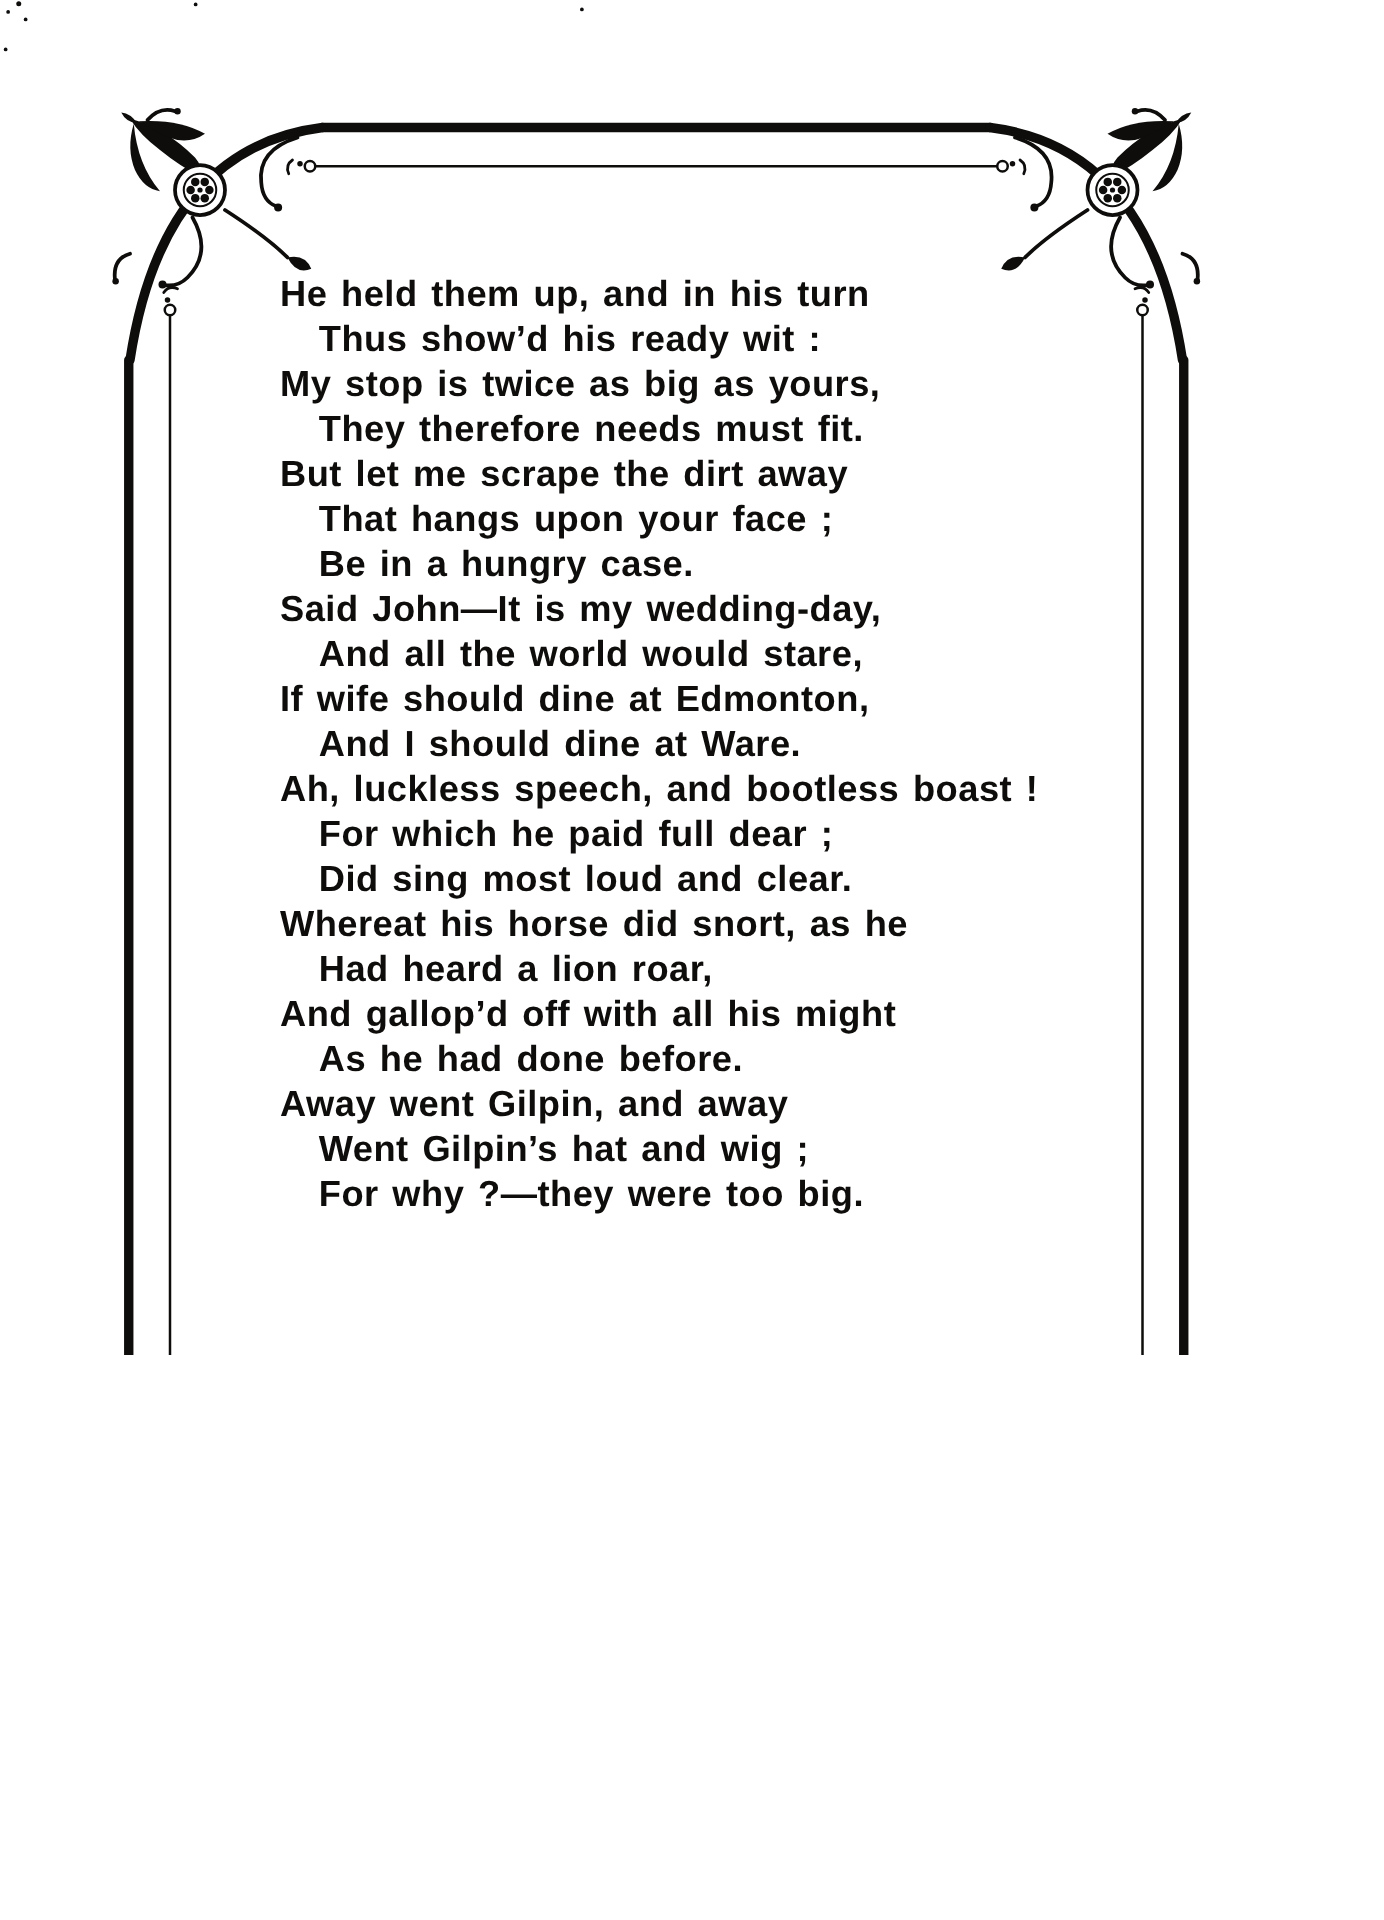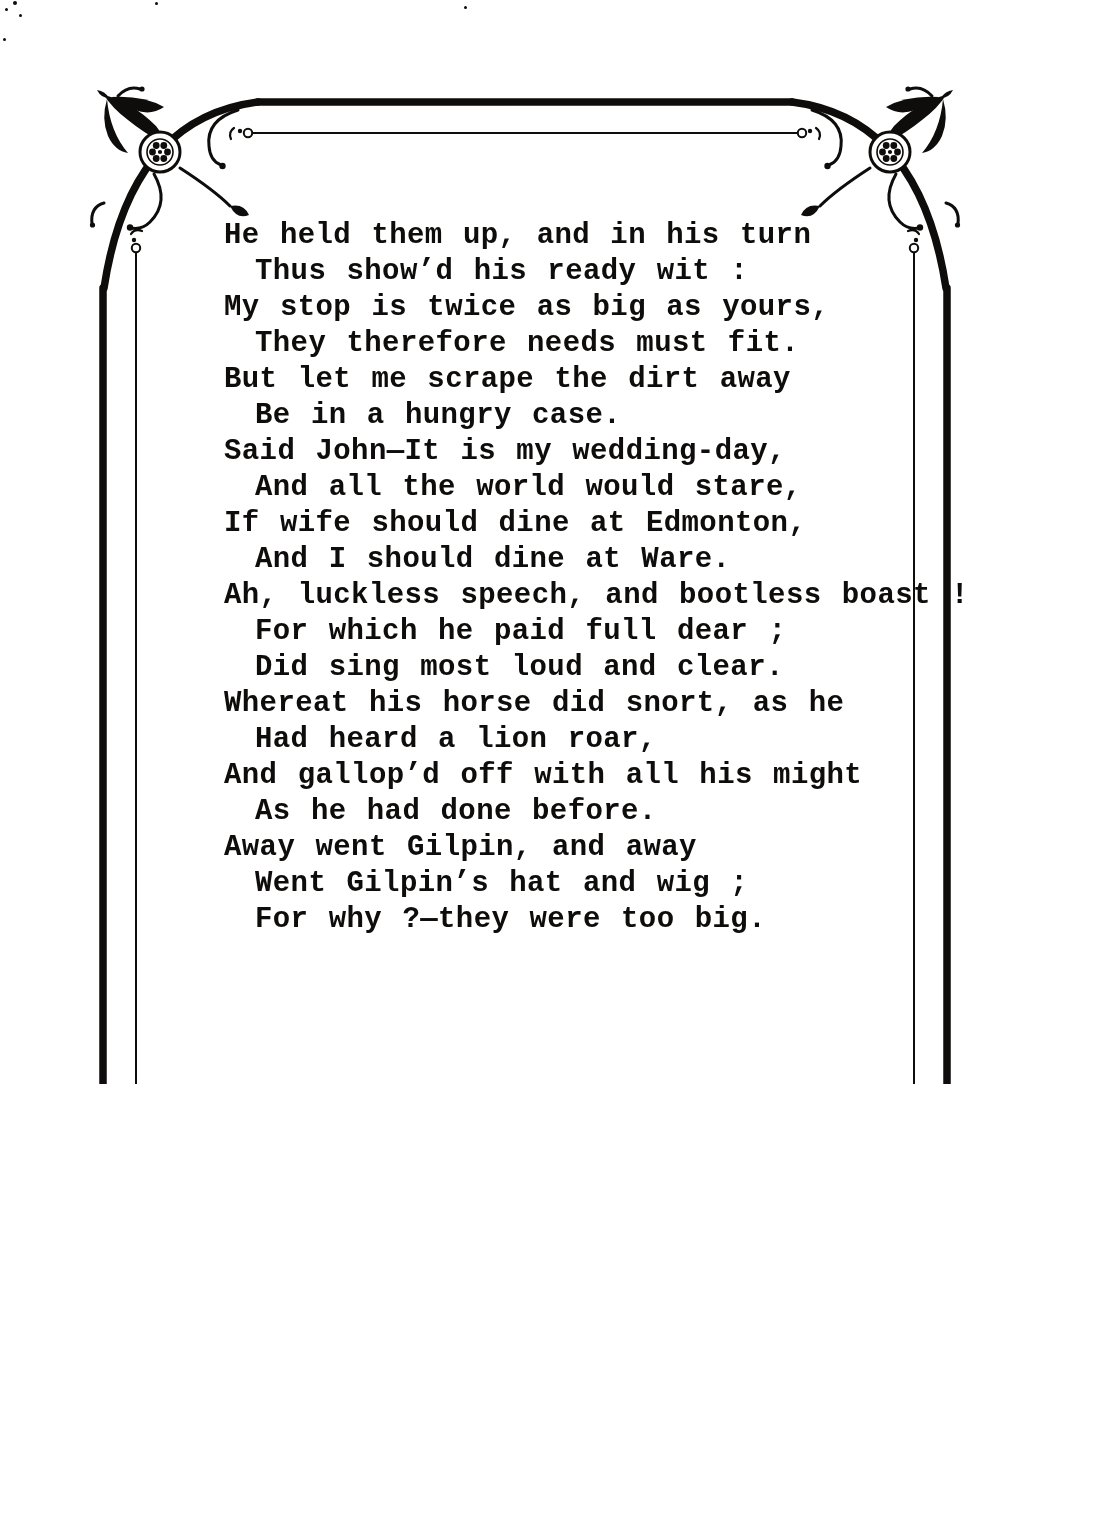--- a/index.html
+++ b/index.html
@@ -1,20 +1,20 @@
 <!DOCTYPE html>
 <html style="--paper: #ffffff; --ink: #0e0d0b;"><head>
 <meta charset="utf-8">
 <style>
   :root { --paper:#ffffff; --ink:#0e0d0b; }
   html,body { margin:0; padding:0; background:#fff; }
   .page {
     position:relative; width:1107px; height:1084px;
     background:var(--paper); overflow:hidden;
-    font-family:Liberation Mono, monospace;
+    font-family:Liberation Sans, sans-serif;
     color:var(--ink);
   }
   
   svg.frame { position:absolute; left:0; top:0; color:var(--ink); }
   .thickline { stroke:var(--ink); stroke-width:7.5; fill:none; stroke-linecap:round; }
   .thinline  { stroke:var(--ink); stroke-width:2;   fill:none; }
   .curl      { stroke:var(--ink); stroke-width:3;   fill:none; stroke-linecap:round; }
   .curl2     { stroke:var(--ink); stroke-width:2.2; fill:none; stroke-linecap:round; }
   .inkfill   { fill:var(--ink); stroke:none; }
   .ring      { fill:var(--paper); stroke:var(--ink); stroke-width:3; }
@@ -114,20 +114,21 @@
 
   <div class="poem">
     <div class="stanza">
       <div class="line">He held them up, and in his turn</div>
       <div class="line indent">Thus show’d his ready wit :</div>
       <div class="line">My stop is twice as big as yours,</div>
       <div class="line indent">They therefore needs must fit.</div>
     </div>
     <div class="stanza">
       <div class="line">But let me scrape the dirt away</div>
+      <div class="line indent">That hangs upon your face ;</div>
       <div class="line indent">Be in a hungry case.</div>
     </div>
     <div class="stanza">
       <div class="line">Said John—It is my wedding-day,</div>
       <div class="line indent">And all the world would stare,</div>
       <div class="line">If wife should dine at Edmonton,</div>
       <div class="line indent">And I should dine at Ware.</div>
     </div>
     <div class="stanza">
       <div class="line">Ah, luckless speech, and bootless boast !</div>

